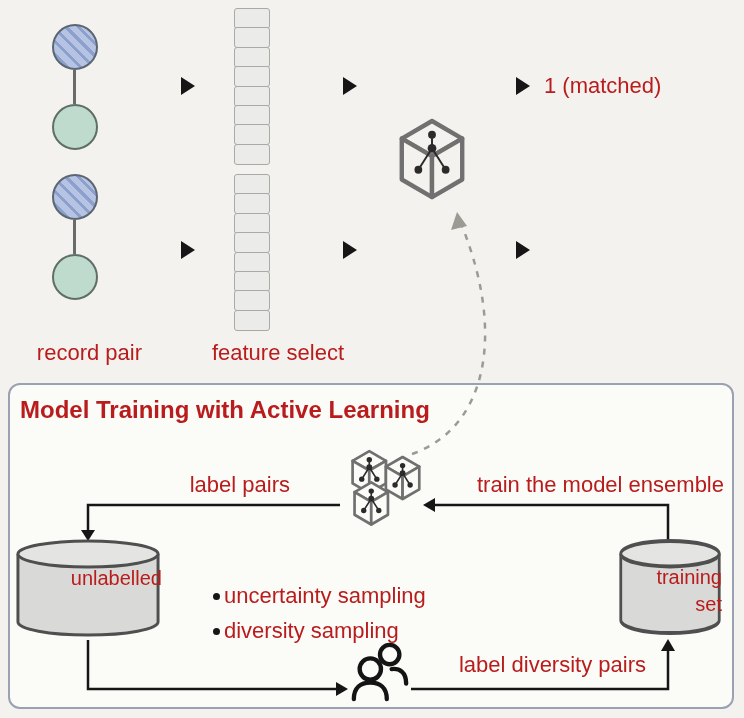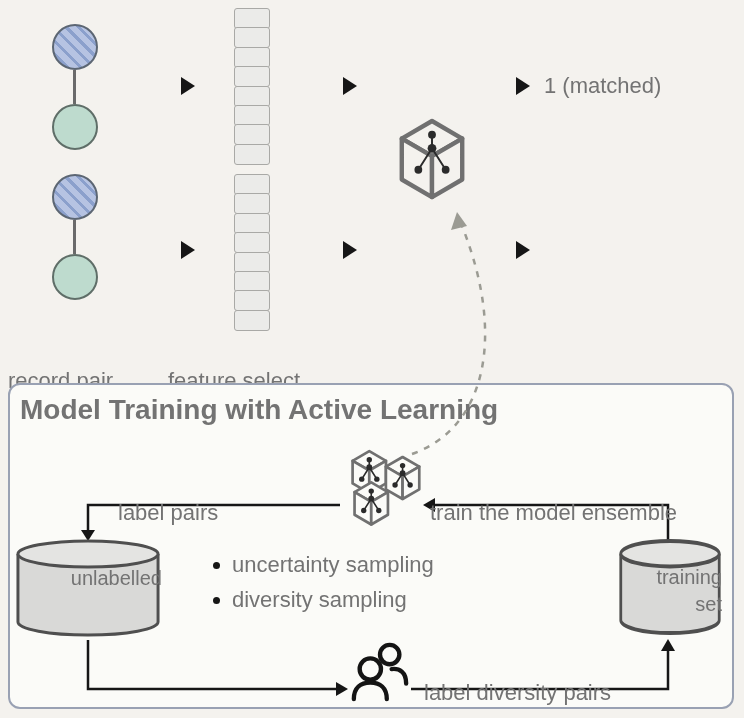--- a/index.html
+++ b/index.html
@@ -1,37 +1,37 @@
 <!DOCTYPE html>
 <html><head>
 <meta charset="utf-8">
 <style>
   * { margin:0; padding:0; box-sizing:border-box; }
   html,body { width:744px; height:718px; }
   .stage {
     position:relative; width:744px; height:718px;
     background:#f4f2ee; overflow:hidden;
     font-family:"Liberation Sans","DejaVu Sans",sans-serif;
-    color:#737373;
+    color:#b91c1c;
   }
   .abs { position:absolute; }
   .circle { width:46px; height:46px; border-radius:50%; border:2.5px solid #5c6673; }
   .circle.blue { background:repeating-linear-gradient(45deg,#8ba0cc 0 3px,#b6c3e2 3px 9px); }
   .circle.teal { background:#bedbce; border-color:#5f6e68; }
   .pair-link { width:3px; background:#6a6a6a; }
   .vec { display:flex; flex-direction:column; }
   .vec-cell { width:36px; height:21px; background:#ebebe9; border:1.6px solid #a9a9a6; border-radius:3px; margin-top:-1.6px; }
   .vec-cell:first-child { margin-top:0; }
   .flow-arrow { width:0; height:0; border-top:9px solid transparent; border-bottom:9px solid transparent; border-left:14px solid #161616; }
   .lbl { font-size:22px; line-height:26px; white-space:nowrap; }
-  .center { text-align:left;margin-top:28px; }
+  .center { text-align:right; }
   .box { left:8px; top:383px; width:726px; height:326px; border:2px solid #99a1b3; border-radius:12px; background:#fbfbf8; }
-  .title { font-weight:bold; font-size:28px; line-height:28px; white-space:nowrap; }
+  .title { font-weight:bold; font-size:24px; line-height:28px; white-space:nowrap; }
   .cyl-text { position:absolute; left:0; right:0; text-align:right; font-size:20px; line-height:27px; }
-  .bullet-row { display:flex; align-items:center; gap:12px; }
+  .bullet-row { display:flex; align-items:center; gap:4px;margin-top:31px; }
   .bullet-dot { width:7px; height:7px; border-radius:50%; background:#161616; flex:0 0 auto; }
   svg { display:block; }
 </style>
 </head>
 <body>
 
 <div class="stage">
 
   <div class="abs circle blue" style="left:52px;top:24px"></div>
   <div class="abs pair-link" style="left:73px;top:70px;height:34px"></div>

